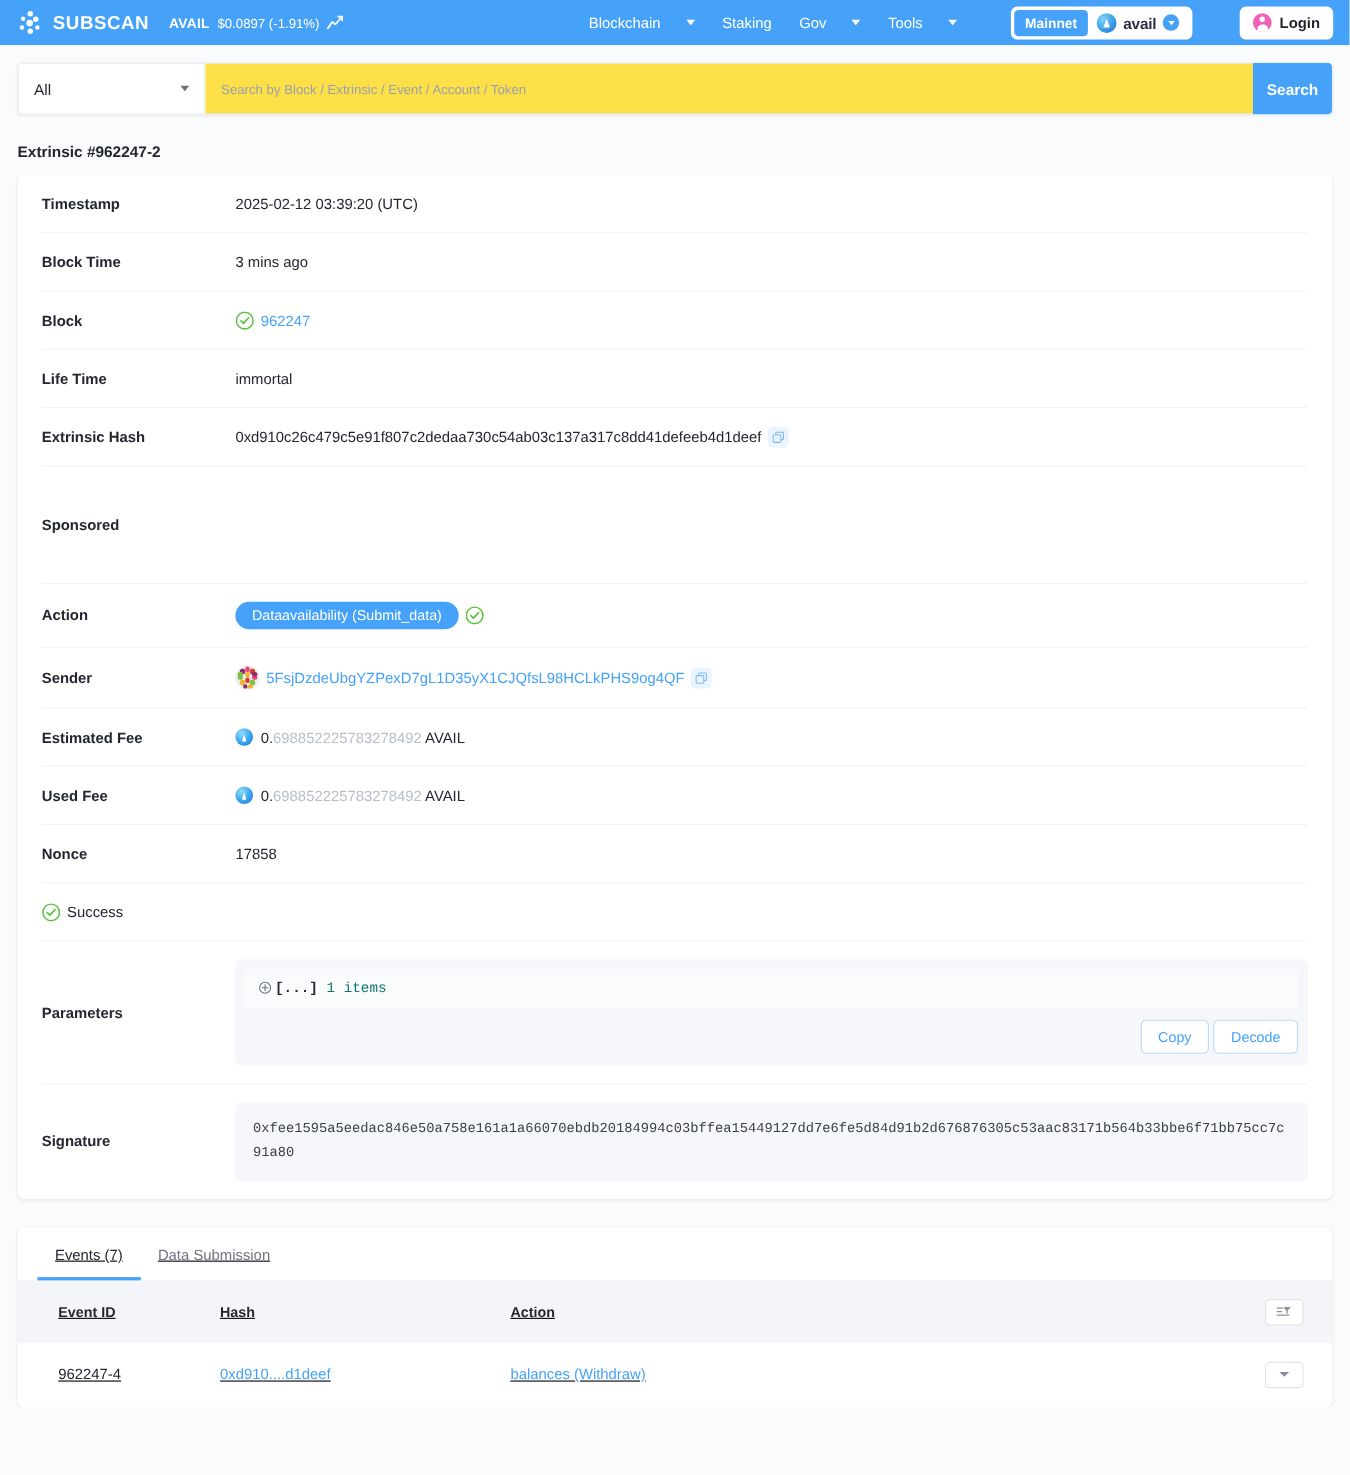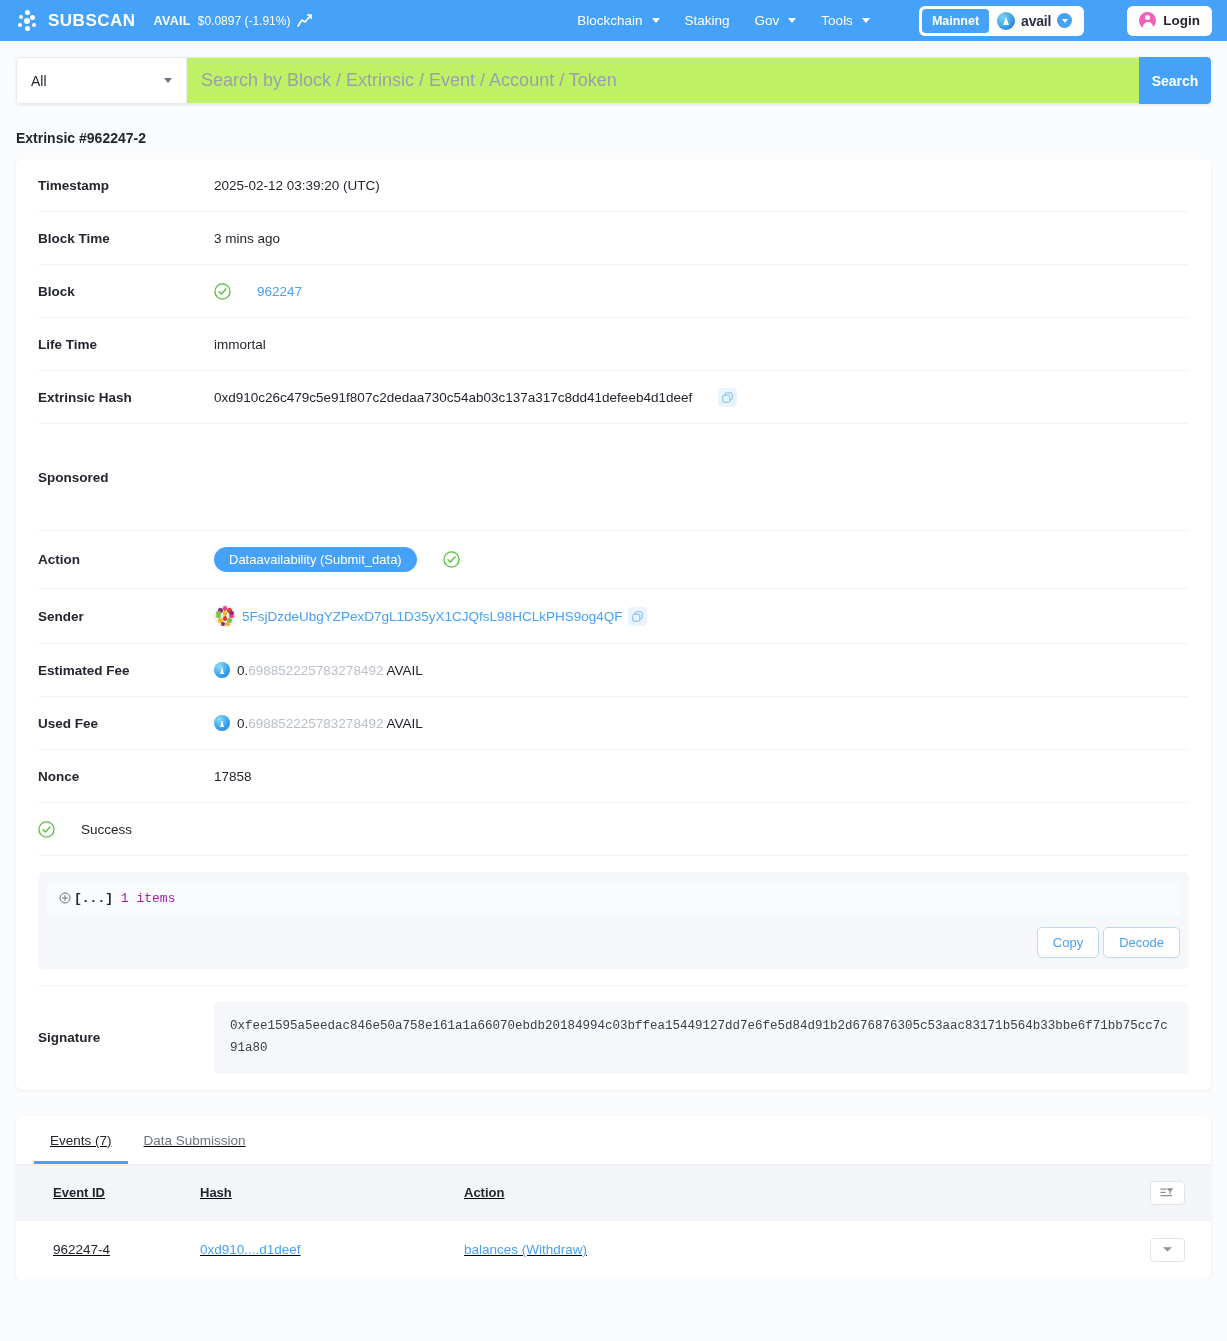--- a/index.html
+++ b/index.html
@@ -29,21 +29,21 @@
   .brand-name {
     font-size: 17px; font-weight: 700; letter-spacing: 0.5px; color: #fff;
   }
   .ticker { display: flex; align-items: center; gap: 7px; margin-left: 18px; }
   .ticker-sym { font-size: 12.5px; font-weight: 700; letter-spacing: .3px; }
   .ticker-price { font-size: 12px; font-weight: 400; }
   .spark { width: 15px; height: 13px; display: block; }
 
   .nav { margin-left: auto; display: flex; align-items: center; gap: 25px; }
   .nav-item {
-    font-size: 13.5px; color: #fff; display: flex; align-items: center; gap: 9px;
+    font-size: 13.5px; color: #fff; display: flex; align-items: center; gap: 23px;
     cursor: pointer; white-space: nowrap;
   }
   .caret {
     width: 0; height: 0; border-left: 4px solid transparent;
     border-right: 4px solid transparent; border-top: 5px solid #fff;
     display: inline-block;
   }
   .netgroup {
     margin-left: 24px; background: #fff; border-radius: 6px; height: 30px;
     display: flex; align-items: center; padding: 3px; gap: 2px;
@@ -102,22 +102,22 @@
   }
   .sel {
     width: 170px; border: 1px solid #e6e9ef; border-right: none;
     display: flex; align-items: center; padding: 0 14px;
     font-size: 14px; color: #23262f; cursor: pointer;
     border-radius: 4px 0 0 4px; background: #fff;
   }
   .sel .caret { border-top-color: #6c7383; margin-left: auto; }
   .sinput {
     flex: 1; border: 1px solid #e6e9ef; border-left: 1px solid #eef0f4;
-    border-right: none; padding: 0 14px; font-size: 18px; color: #23262f;
-    font-family: "Liberation Sans", sans-serif; outline: none; background: #bef264;
+    border-right: none; padding: 0 14px; font-size: 12px; color: #23262f;
+    font-family: "Liberation Sans", sans-serif; outline: none; background: #fde047;
   }
   .sinput::placeholder { color: #9aa1ae; }
   .sbtn {
     width: 72px; background: #45a2f8; color: #fff; font-size: 14px; font-weight: 700;
     border: none; cursor: pointer; font-family: "Liberation Sans", sans-serif;
     border-radius: 0 4px 4px 0;
   }
 
   
   .page-title {
@@ -134,21 +134,21 @@
   .row:last-child { border-bottom: none; justify-content: center; }
   .row .lab {
     width: 176px; flex: none; font-size: 13.5px; font-weight: 700; color: #23262f;
     padding: 16px 0;
   }
   .row .val { font-size: 13.5px; color: #23262f; padding: 16px 0; flex: 1; min-width: 0; }
   .row.tall { min-height: 107px; }
   .link { color: #45a2f8; text-decoration: none; cursor: pointer; }
 
   .ok-circle { width: 17px; height: 17px; flex: none; display: inline-block; vertical-align: -3px; }
-  .inline { display: flex; align-items: center; gap: 26px; }
+  .inline { display: flex; align-items: center; gap: 6px; }
 
   .copybtn {
     width: 19px; height: 19px; border-radius: 4px; background: #eaf4fe;
     display: inline-flex; align-items: center; justify-content: center;
     cursor: pointer; flex: none;
   }
   .copybtn svg { display: block; }
 
   .hash-text { font-size: 13.5px; color: #23262f; word-break: break-all; }
 
@@ -179,21 +179,21 @@
   .params-box { background: #f5f7fa; border-radius: 5px; padding: 9px 9px 11px 9px; }
   .params-inner {
     background: #fafbfd; border-radius: 3px; padding: 10px 12px;
     font-family: "Liberation Mono", monospace; font-size: 13px; color: #3c4048;
   }
   .plus-icon {
     display: inline-block; width: 12px; height: 12px; vertical-align: -2px;
     margin-right: 3px;
   }
   .pm-brk { font-weight: 700; color: #23262f; }
-  .pm-cnt { color: #a21caf; }
+  .pm-cnt { color: #0f766e; }
   .params-actions { display: flex; justify-content: flex-end; gap: 4px; margin-top: 11px; }
   .obtn {
     border: 1px solid #b9d9f7; background: #fff; color: #45a2f8; font-size: 13px;
     border-radius: 5px; padding: 7px 15px; cursor: pointer;
     font-family: "Liberation Sans", sans-serif;
   }
 
   .sig-box {
     background: #f5f7fa; border-radius: 5px; padding: 14px 16px;
     font-family: "Liberation Mono", monospace; font-size: 12.5px; color: #3c4048;
@@ -409,20 +409,21 @@
     <div class="val inline">
       <svg class="ok-circle" viewBox="0 0 18 18">
         <circle cx="9" cy="9" r="8" fill="none" stroke="#56c03a" stroke-width="1.4"></circle>
         <path d="M5.3 9.2 L7.8 11.6 L12.7 6.3" fill="none" stroke="#56c03a" stroke-width="1.5" stroke-linecap="round" stroke-linejoin="round"></path>
       </svg>
       <span>Success</span>
     </div>
   </div>
 
   <div class="row">
+    <div class="lab">Parameters</div>
     <div class="val">
       <div class="params-box">
         <div class="params-inner">
           <svg class="plus-icon" viewBox="0 0 12 12">
             <circle cx="6" cy="6" r="5" fill="none" stroke="#6b7080" stroke-width="1"></circle>
             <path d="M6 3.1 V8.9 M3.1 6 H8.9" stroke="#6b7080" stroke-width="1"></path>
           </svg><span class="pm-brk">[...]</span> <span class="pm-cnt">1 items</span>
         </div>
         <div class="params-actions">
           <button class="obtn">Copy</button>

